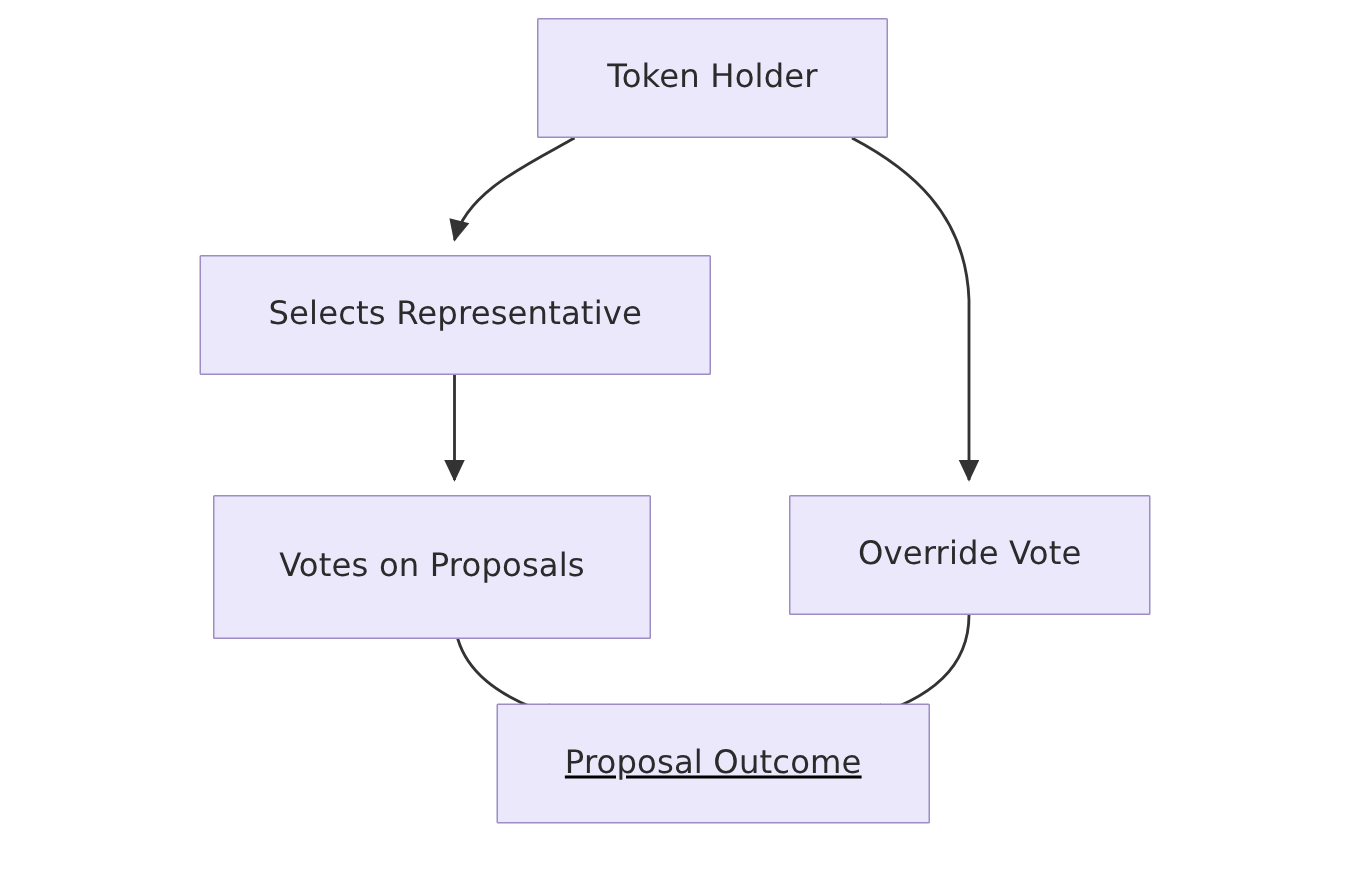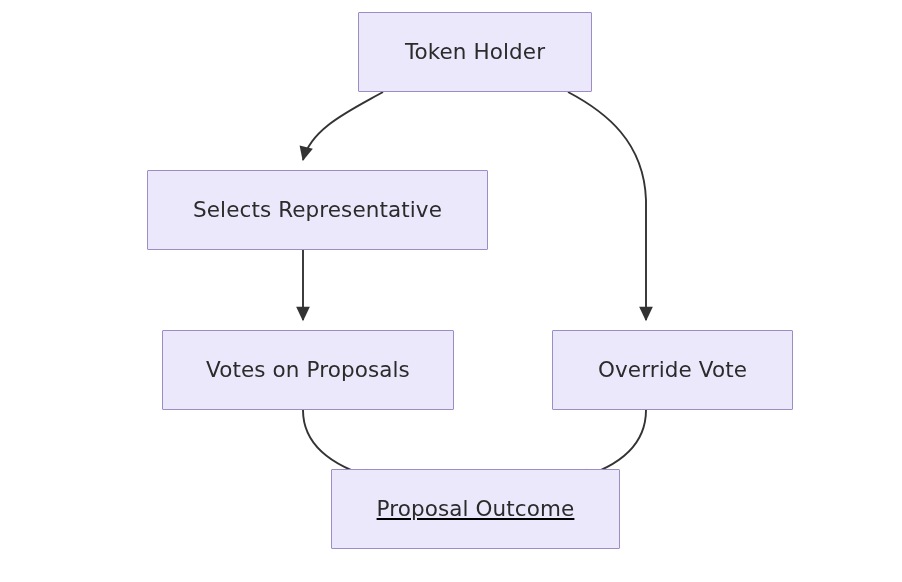--- a/index.html
+++ b/index.html
@@ -42,23 +42,23 @@
   .node-label {
     font-size: 21.5px;
     line-height: 1;
     color: #2b2b2b;
     letter-spacing: 0.1px;
     white-space: nowrap;
     font-family: "DejaVu Sans", "Liberation Sans", sans-serif;
   }
   
   #node-token-holder        { left: 358px; top: 12px;  width: 234px; height: 80px; }
-  #node-selects-rep         { left: 133px; top: 170px; width: 341px; height: 80px; margin-left: 14px; }
-  #node-votes-on-proposals  { left: 162px; top: 330px; width: 292px; height: 80px; }
-  #node-override-vote       { left: 552px; top: 330px; width: 241px; height: 80px; }
+  #node-selects-rep         { left: 133px; top: 170px; width: 341px; height: 80px; }
+  #node-votes-on-proposals  { left: 142px; top: 330px; width: 292px; height: 96px; }
+  #node-override-vote       { left: 526px; top: 330px; width: 241px; height: 80px; }
   #node-proposal-outcome    { left: 331px; top: 469px; width: 289px; height: 80px; text-decoration: underline; }
 </style>
 </head>
 <body>
 
 <div id="diagram-root">
 
   <svg id="edge-layer" viewBox="0 0 902 582" width="902" height="582" xmlns="http://www.w3.org/2000/svg">
     <defs>
       <marker id="arrowhead" markerWidth="9" markerHeight="9" refX="7.6" refY="4.5" orient="auto" markerUnits="strokeWidth">

